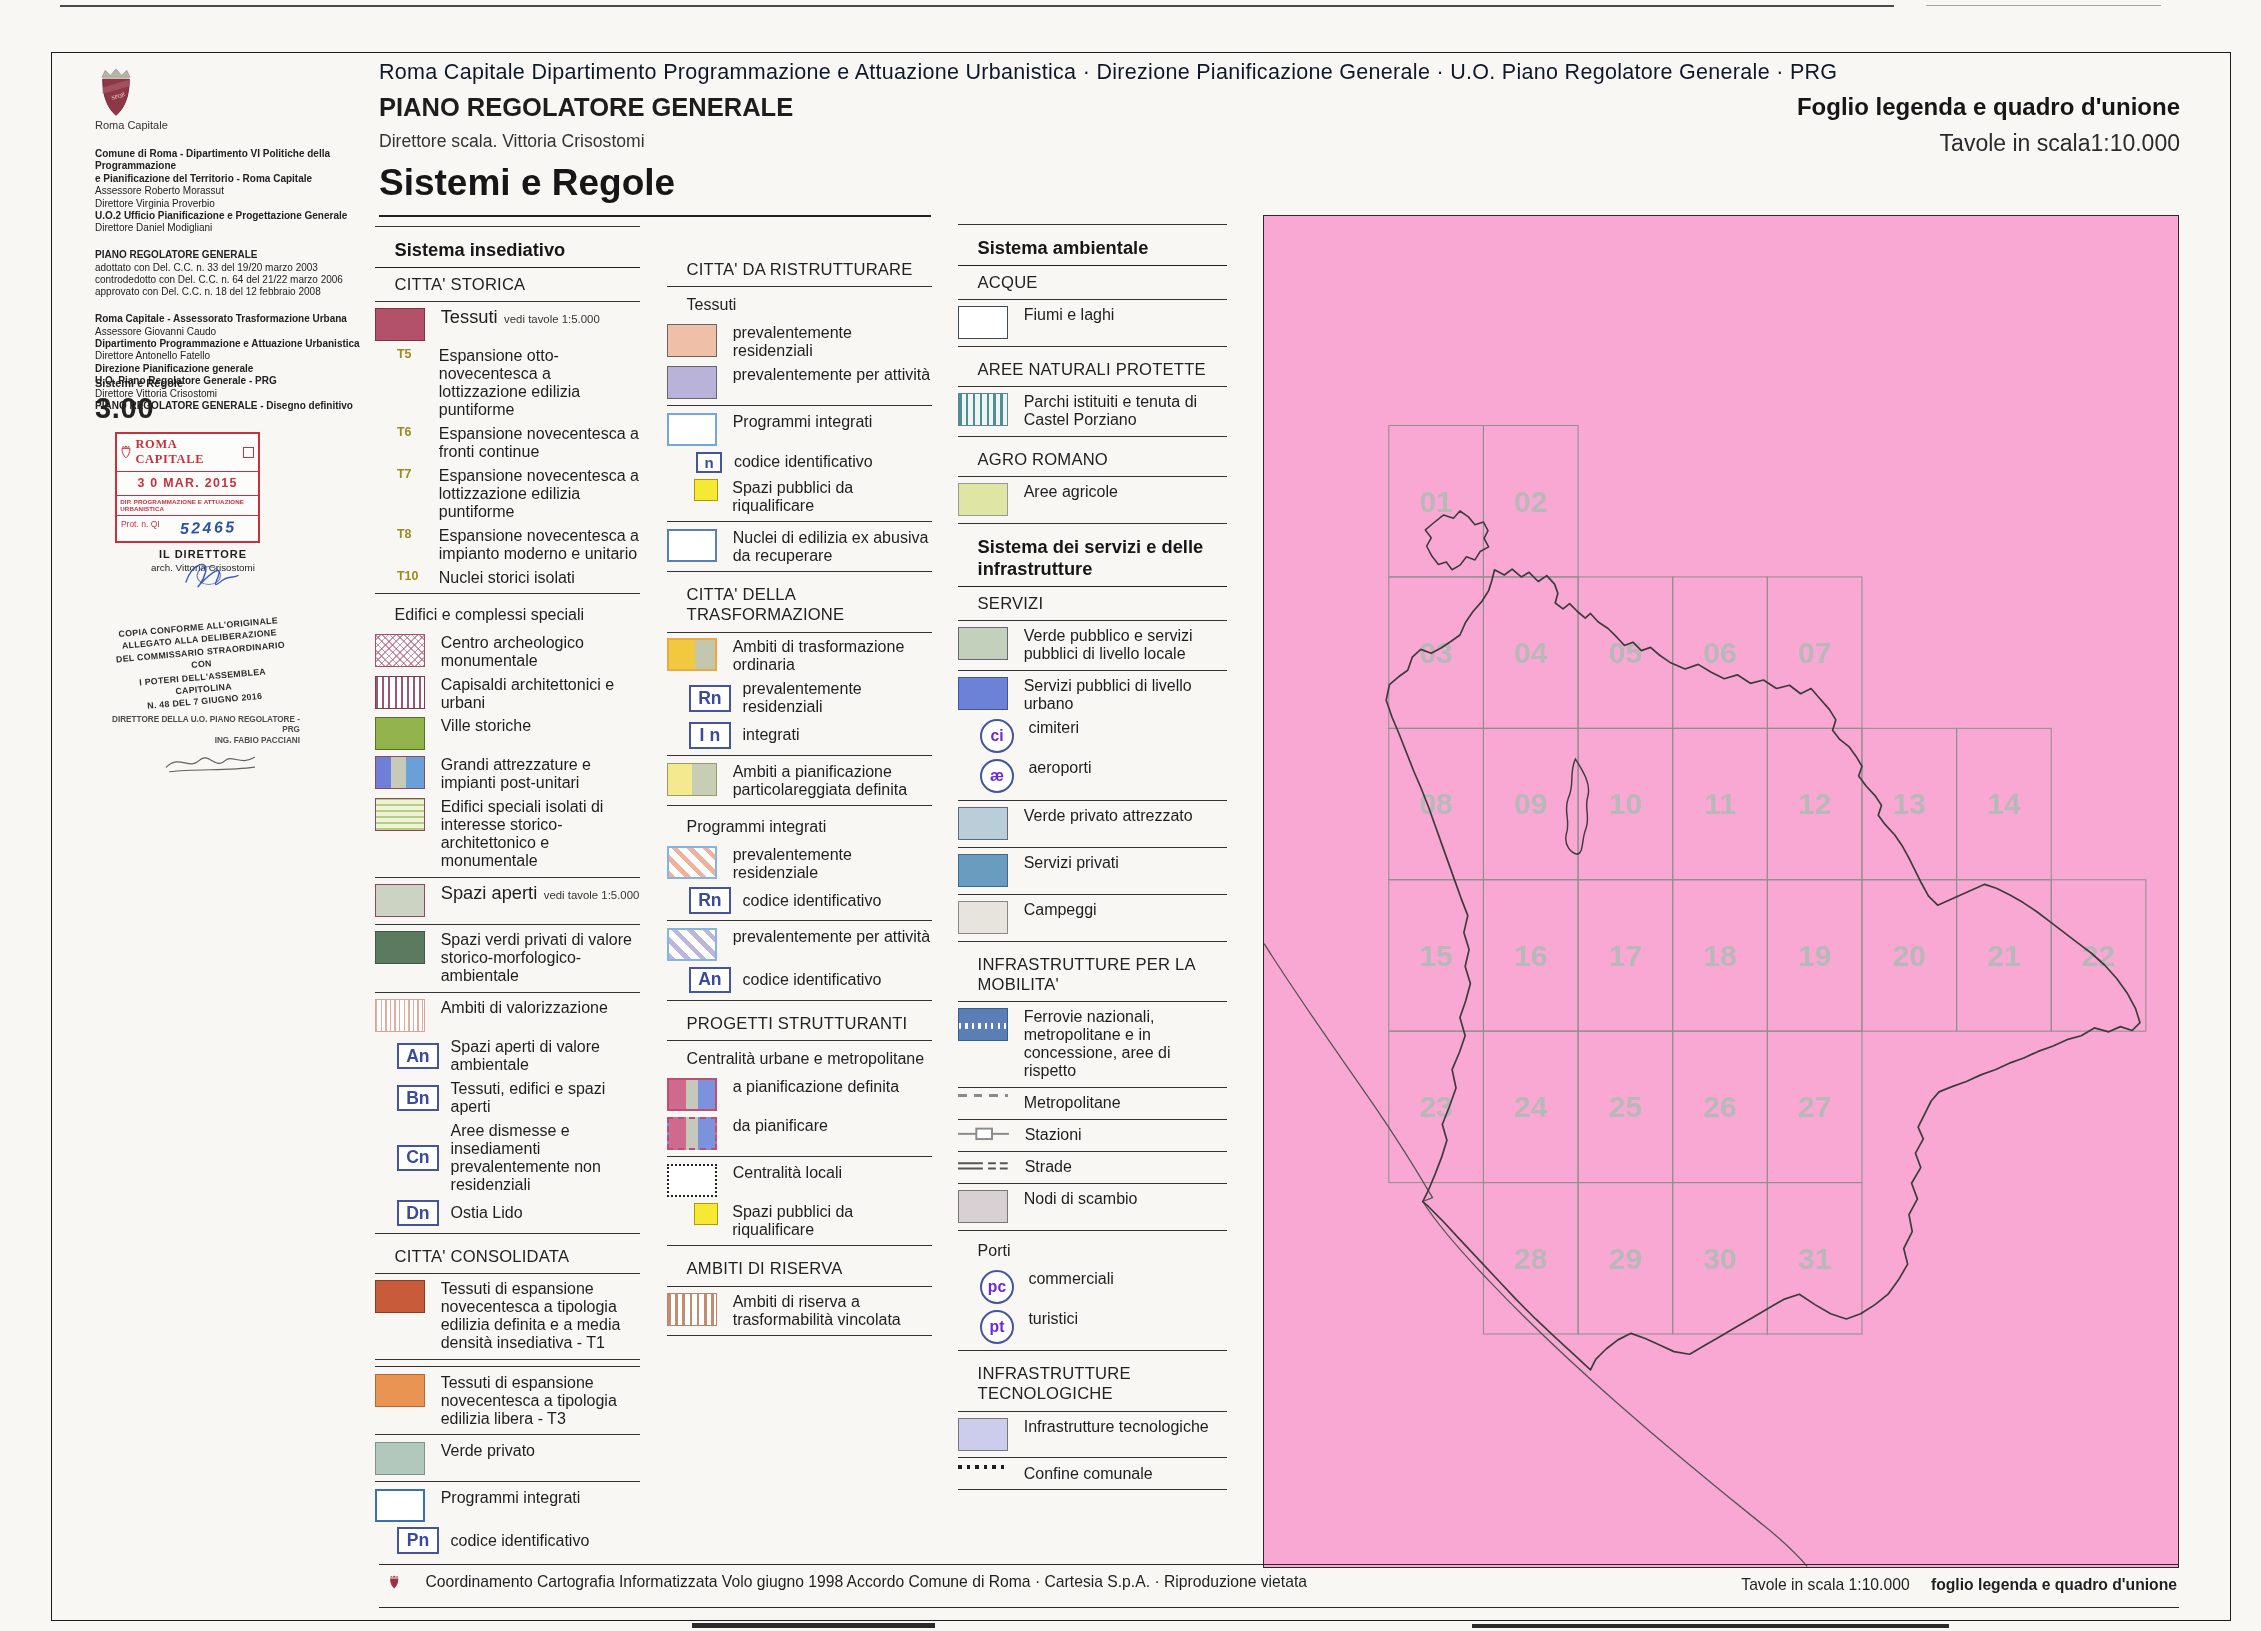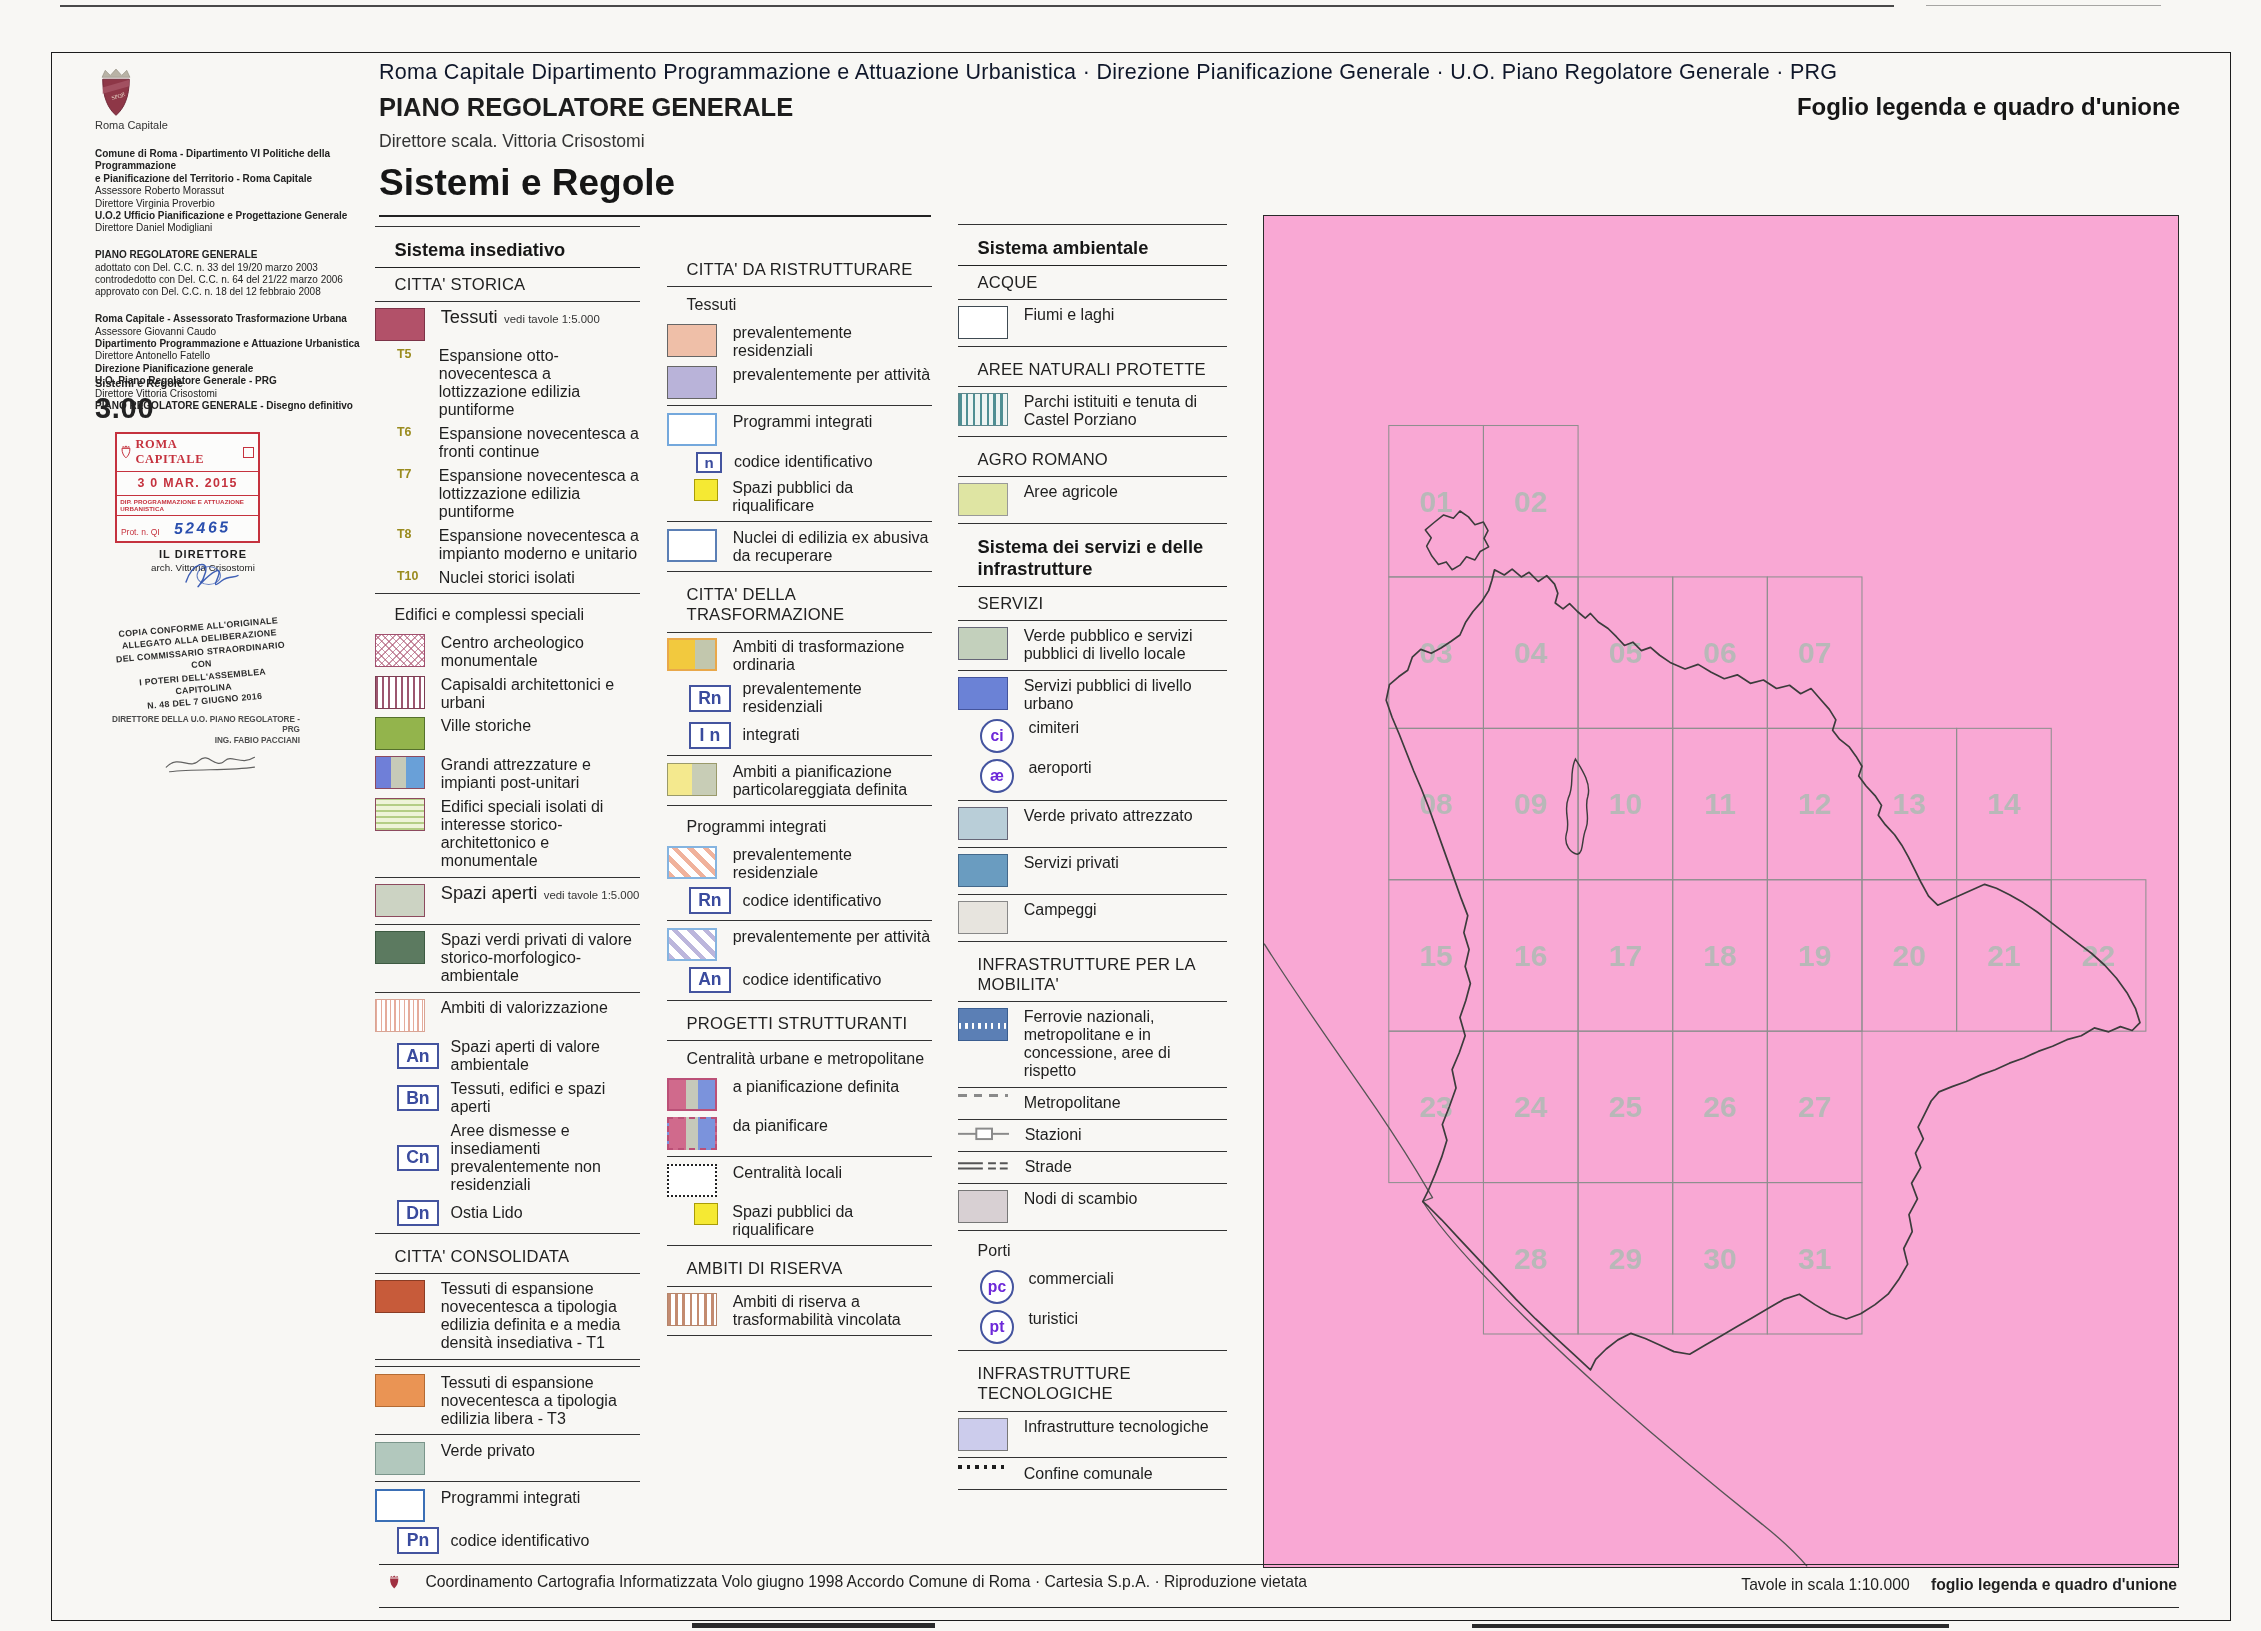--- a/index.html
+++ b/index.html
@@ -27,21 +27,21 @@
   .sb-line.b{font-weight:bold;}
   .series-label{position:absolute;left:95px;top:377px;font-size:11px;font-weight:bold;}
   .series-num{position:absolute;left:95px;top:392px;font-size:29px;font-weight:bold;letter-spacing:0.7px;}
   
   .stamp{position:absolute;left:115px;top:432px;width:141px;border:2.3px solid #c5323e;background:rgba(255,255,255,.6);color:#c5323e;}
   .stamp-row1{display:flex;align-items:center;gap:4.6px;padding:3.3px 3.9px;border-bottom:1.3px solid #c5323e;}
   .stamp-title{font-family:"Liberation Serif",serif;font-weight:bold;font-size:12.4px;letter-spacing:0.7px;}
   .stamp-cornerbox{margin-left:auto;width:10.4px;height:8.5px;border:1.3px solid #c5323e;}
   .stamp-date{text-align:center;font-size:12.4px;font-weight:bold;letter-spacing:1.3px;padding:4.6px 0;border-bottom:1.3px solid #c5323e;}
   .stamp-dept{font-size:6.2px;font-weight:bold;padding:2.6px 3.3px;border-bottom:1.3px solid #c5323e;letter-spacing:0.1px;}
-  .stamp-prot{display:flex;align-items:flex-end;gap:14px;font-size:8.5px;padding:2.6px 3.9px 4.6px;}
+  .stamp-prot{display:flex;align-items:flex-start;gap:20px;font-size:8.5px;padding:2.6px 3.9px 4.6px;}
   .stamp-protnum{color:#2a4fae;font-size:15.7px;font-weight:bold;font-style:italic;letter-spacing:2.6px;transform:rotate(-2deg);}
   
   .dirstamp{position:absolute;left:131px;top:548px;width:144px;text-align:center;color:#1e1e1e;}
   .dirstamp .d1{font-size:11px;font-weight:bold;letter-spacing:1px;}
   .dirstamp .d2{font-size:9.8px;margin-top:2px;}
   .sig1{position:absolute;left:173px;top:556px;}
   .conf{position:absolute;left:116px;top:621px;width:171px;text-align:center;transform:rotate(-5deg);color:#2d2d2d;}
   .conf div{font-size:8.8px;font-weight:bold;line-height:12.4px;letter-spacing:0.3px;}
   .sig2block{position:absolute;left:104px;top:715px;width:196px;text-align:right;color:#4c4c4c;}
   .sig2block div{font-size:8.2px;font-weight:bold;line-height:10.4px;}
@@ -136,20 +136,21 @@
 
   <div class="page"></div>
 
   <div class="hdr-dept">Roma Capitale  Dipartimento Programmazione e Attuazione Urbanistica · Direzione Pianificazione Generale · U.O. Piano Regolatore Generale · PRG</div>
   <div class="hdr-prg">PIANO REGOLATORE GENERALE</div>
   <div class="hdr-dir">Direttore scala. Vittoria Crisostomi</div>
   <div class="hdr-title">Sistemi e Regole</div>
   <div class="title-rule"></div>
   <div class="hdr-right">
     <div class="l1">Foglio legenda e quadro d'unione</div>
+    <div class="l2">Tavole in scala1:10.000</div>
   </div>
 
   <div class="logo">
     <svg width="38" height="51" viewBox="0 0 60 80">
       <path d="M8,16 L13,5 L21,13 L30,3 L39,13 L47,5 L52,16 Z" fill="#b9b3a6" stroke="#8f8a7d" stroke-width="1"></path>
       <path d="M9,19 C9,48 18,66 30,76 C42,66 51,48 51,19 Z" fill="#8e3747" stroke="#6e2737" stroke-width="1.5"></path>
       <path d="M9,32 L51,20 L51,30 L9,42 Z" fill="#a65565" opacity=".85"></path>
       <text x="24" y="52" font-size="9" fill="#e8d8c8" transform="rotate(-18 24 52)" font-family="Liberation Serif, serif">SPQR</text>
     </svg>
   </div>

